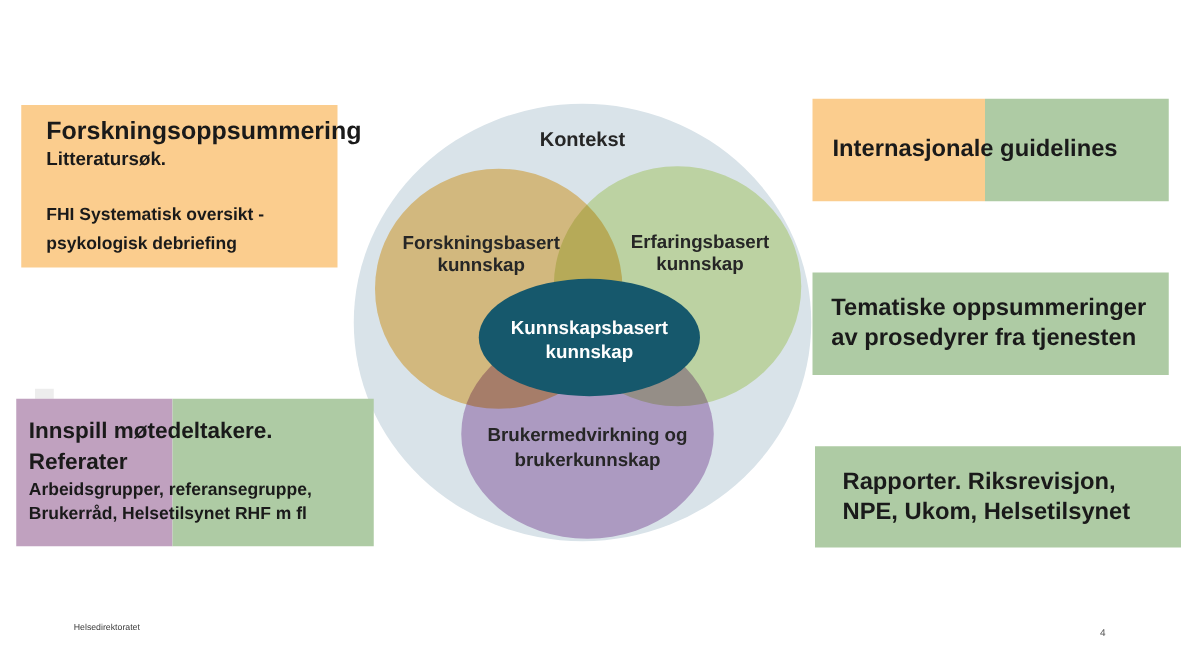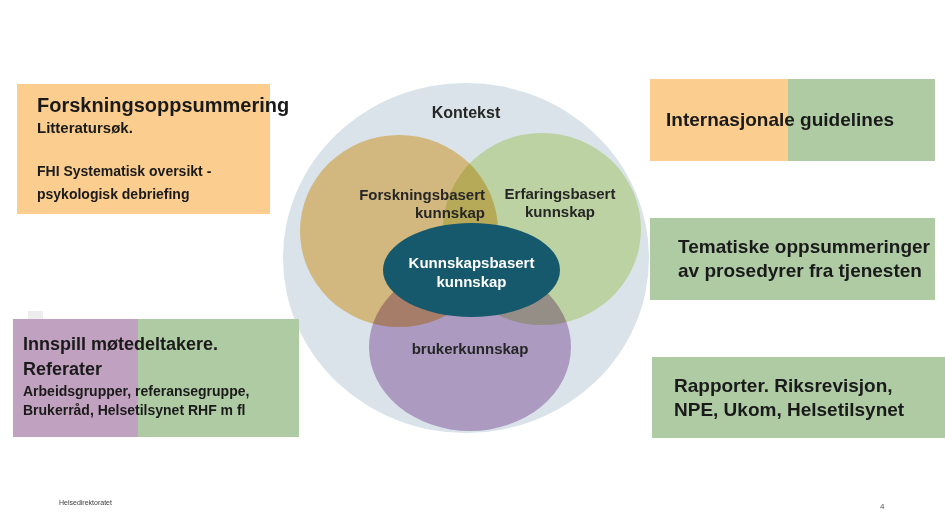--- a/index.html
+++ b/index.html
@@ -18,21 +18,21 @@
   .vc-grn{left:443px;top:133px;width:198px;height:192px;background:var(--venn_green,#DDECB1);}
   .vc-prp{left:369px;top:263px;width:202px;height:168px;background:var(--venn_purple,#CAADD4);}
   .vc-teal{
     position:absolute;left:383px;top:223px;width:177px;height:94px;border-radius:50%;
     background:var(--venn_teal,#16586C);z-index:3;
     display:flex;flex-direction:column;justify-content:center;
     color:#fff;font-weight:bold;font-size:15px;line-height:19px;text-align:center;padding-top:4px;box-sizing:border-box;
   }
   .vlabel{position:absolute;z-index:4;font-weight:bold;color:#262626;text-align:center;}
   .vl-kontekst{left:283px;top:104px;width:366px;font-size:16px;}
-  .vl-research{left:285px;top:186px;width:200px;font-size:15px;line-height:18px;text-align:right;}
+  .vl-research{left:285px;top:186px;width:200px;font-size:15px;line-height:18px;}
   .vl-experience{left:460px;top:185px;width:200px;font-size:15px;line-height:18px;}
   .vl-user{left:360px;top:339px;width:220px;font-size:15px;line-height:20px;}
   
   .sbox{position:absolute;z-index:10;box-sizing:border-box;font-weight:bold;}
   .box-forskning{
     left:17px;top:84px;width:253px;height:130px;background:var(--orange,#FBCD8E);
     padding:8px 12px 16px 20px;
   }
   .box-forskning .t1{font-size:20px;line-height:26px;}
   .box-forskning .t2{font-size:15px;line-height:20px;}
@@ -44,21 +44,21 @@
   }
   .split-bg{position:absolute;inset:0;display:flex;z-index:-1;}
   .split-bg .half-orange{width:138px;background:var(--orange,#FBCD8E);}
   .split-bg .half-green{flex:1;background:var(--green,#AECBA4);}
   .box-internasjonale .lbl{font-size:19px;padding-left:16px;position:relative;}
   .box-green{
     background:var(--green,#AECBA4);
     display:flex;flex-direction:column;justify-content:center;
     font-size:19px;line-height:24px;
   }
-  .box-tematiske{left:650px;top:218px;width:285px;height:82px;padding-left:28px;}
+  .box-tematiske{left:650px;top:218px;width:285px;height:82px;padding-left:15px;}
   .box-rapporter{left:652px;top:357px;width:304px;height:81px;padding-left:22px;}
   .box-innspill{
     left:13px;top:319px;width:286px;height:118px;padding:13px 6px 0 10px;
   }
   .box-innspill .bg{position:absolute;inset:0;display:flex;z-index:-1;}
   .box-innspill .half-purple{width:125px;background:var(--purple,#C0A1BF);}
   .box-innspill .half-green2{flex:1;background:var(--green,#AECBA4);}
   .box-innspill .h1{font-size:18px;line-height:25px;position:relative;}
   .box-innspill .h2{font-size:14px;line-height:19px;position:relative;}
   .artifact{position:absolute;left:28px;top:311px;width:15px;height:8px;background:#EDEDED;z-index:9;}
@@ -85,20 +85,21 @@
     <div class="vlabel vl-kontekst">Kontekst</div>
     <div class="vlabel vl-research">
       <div>Forskningsbasert</div>
       <div>kunnskap</div>
     </div>
     <div class="vlabel vl-experience">
       <div>Erfaringsbasert</div>
       <div>kunnskap</div>
     </div>
     <div class="vlabel vl-user">
+      <div>Brukermedvirkning og</div>
       <div>brukerkunnskap</div>
     </div>
   </div>
 
   <div class="sbox box-forskning">
     <div class="t1">Forskningsoppsummering</div>
     <div class="t2">Litteratursøk.</div>
     <div class="gap"></div>
     <div class="t3">FHI Systematisk oversikt -</div>
     <div class="t3">psykologisk debriefing</div>

